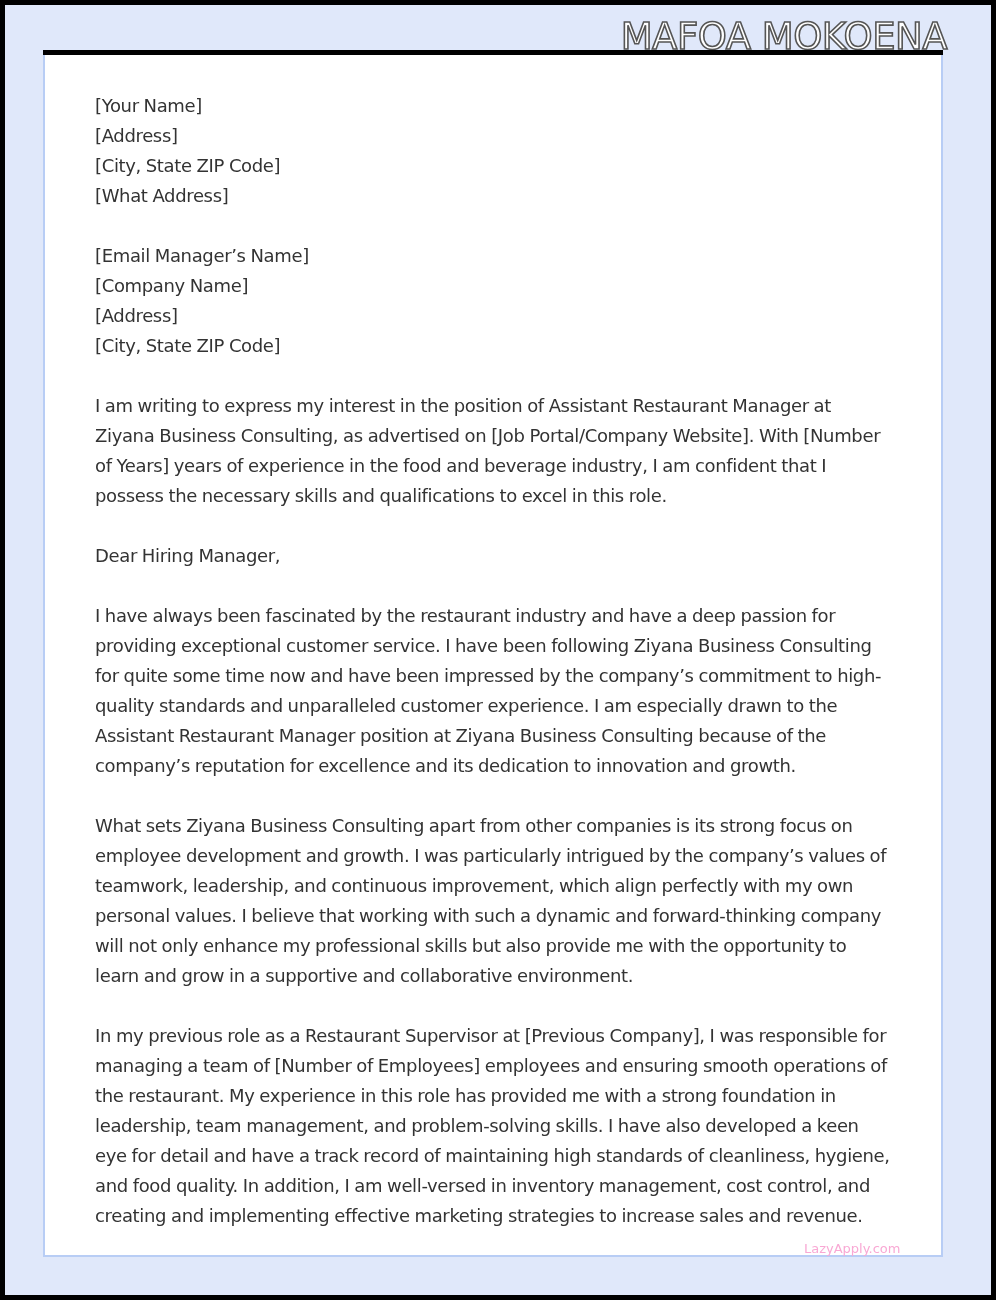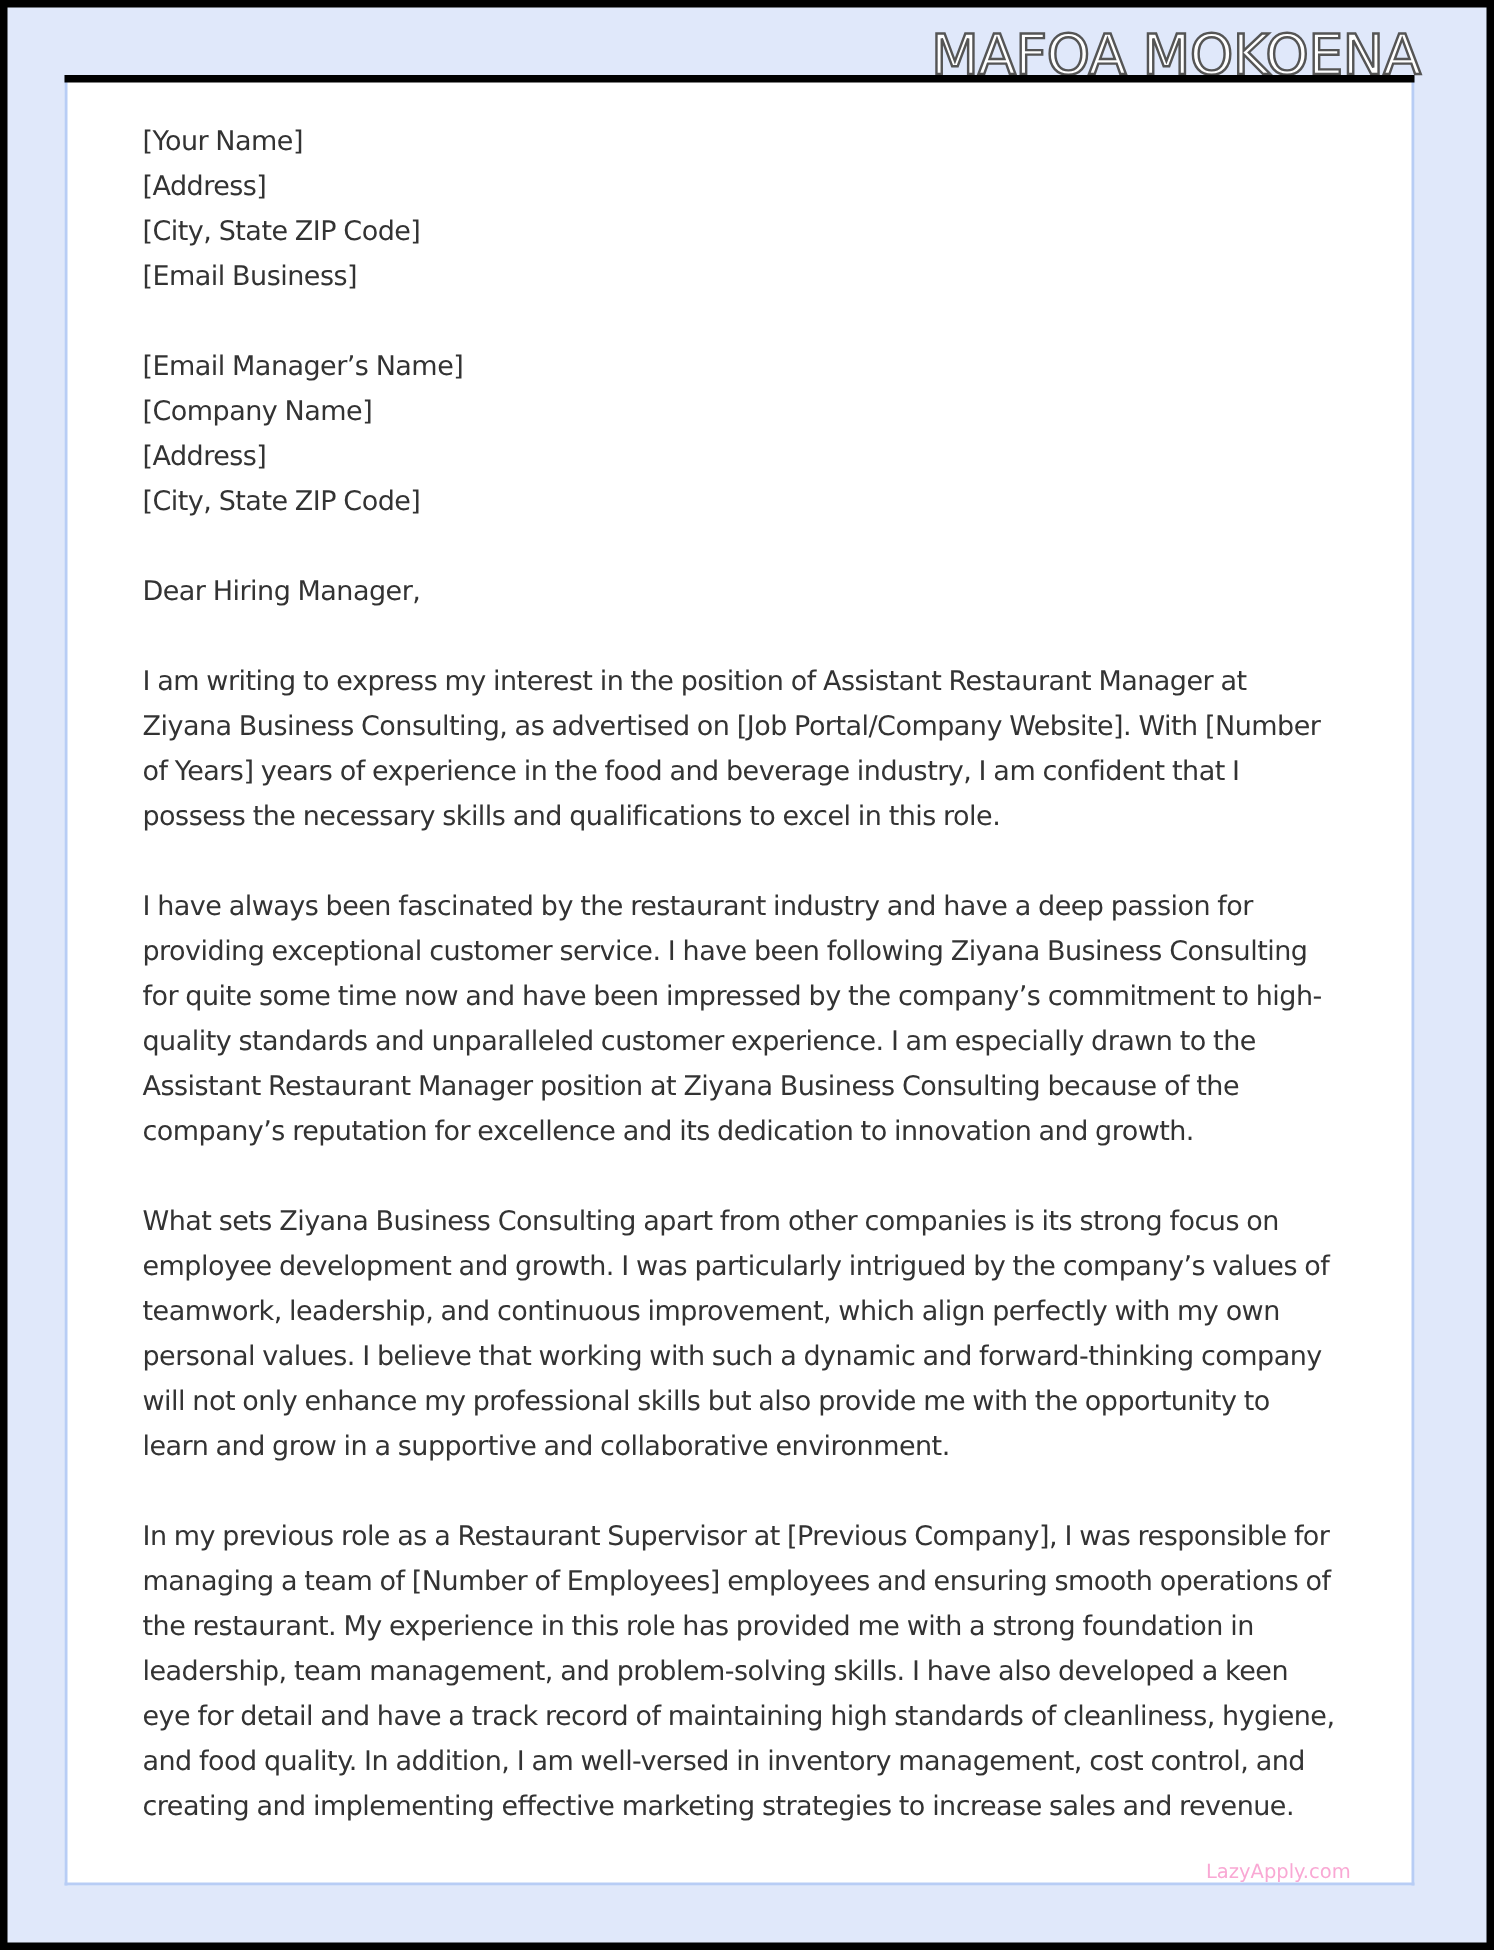--- a/index.html
+++ b/index.html
@@ -54,21 +54,21 @@
       position: absolute;
       left: 43px;
       top: 50px;
       width: 900px;
       height: 5px;
       background: #000000;
     }
     .letter {
       position: absolute;
       left: 95px;
-      top: 80px;
+      top: 91px;
       width: 800px;
       font-family: "DejaVu Sans", sans-serif;
       font-size: 18px;
       line-height: 30px;
       color: #333333;
       letter-spacing: -0.35px;
       word-spacing: -0.5px;
     }
     .letter .block {
       margin: 0 0 30px 0;
@@ -98,31 +98,31 @@
 </div>
 
 <div class="panel"></div>
 <div class="panel-topbar"></div>
 
 <div class="letter">
   <div class="block">
     <span class="line">[Your Name]</span>
     <span class="line">[Address]</span>
     <span class="line">[City, State ZIP Code]</span>
-    <span class="line">[Email Business]</span>
+    <span class="line">[What Address]</span>
   </div>
 
   <div class="block">
     <span class="line">[Email Manager’s Name]</span>
     <span class="line">[Company Name]</span>
     <span class="line">[Address]</span>
     <span class="line">[City, State ZIP Code]</span>
   </div>
 
+  <p>I am writing to express my interest in the position of Assistant Restaurant Manager at Ziyana Business Consulting, as advertised on [Job Portal/Company Website]. With [Number of Years] years of experience in the food and beverage industry, I am confident that I possess the necessary skills and qualifications to excel in this role.</p>
+
   <p>Dear Hiring Manager,</p>
-
-  <p>I am writing to express my interest in the position of Assistant Restaurant Manager at Ziyana Business Consulting, as advertised on [Job Portal/Company Website]. With [Number of Years] years of experience in the food and beverage industry, I am confident that I possess the necessary skills and qualifications to excel in this role.</p>
   <p>I have always been fascinated by the restaurant industry and have a deep passion for providing exceptional customer service. I have been following Ziyana Business Consulting for quite some time now and have been impressed by the company’s commitment to high-quality standards and unparalleled customer experience. I am especially drawn to the Assistant Restaurant Manager position at Ziyana Business Consulting because of the company’s reputation for excellence and its dedication to innovation and growth.</p>
   <p>What sets Ziyana Business Consulting apart from other companies is its strong focus on employee development and growth. I was particularly intrigued by the company’s values of teamwork, leadership, and continuous improvement, which align perfectly with my own personal values. I believe that working with such a dynamic and forward-thinking company will not only enhance my professional skills but also provide me with the opportunity to learn and grow in a supportive and collaborative environment.</p>
   <p>In my previous role as a Restaurant Supervisor at [Previous Company], I was responsible for managing a team of [Number of Employees] employees and ensuring smooth operations of the restaurant. My experience in this role has provided me with a strong foundation in leadership, team management, and problem-solving skills. I have also developed a keen eye for detail and have a track record of maintaining high standards of cleanliness, hygiene, and food quality. In addition, I am well-versed in inventory management, cost control, and creating and implementing effective marketing strategies to increase sales and revenue.</p>
 </div>
 
 <div class="watermark">LazyApply.com</div>
 
 </body></html>

